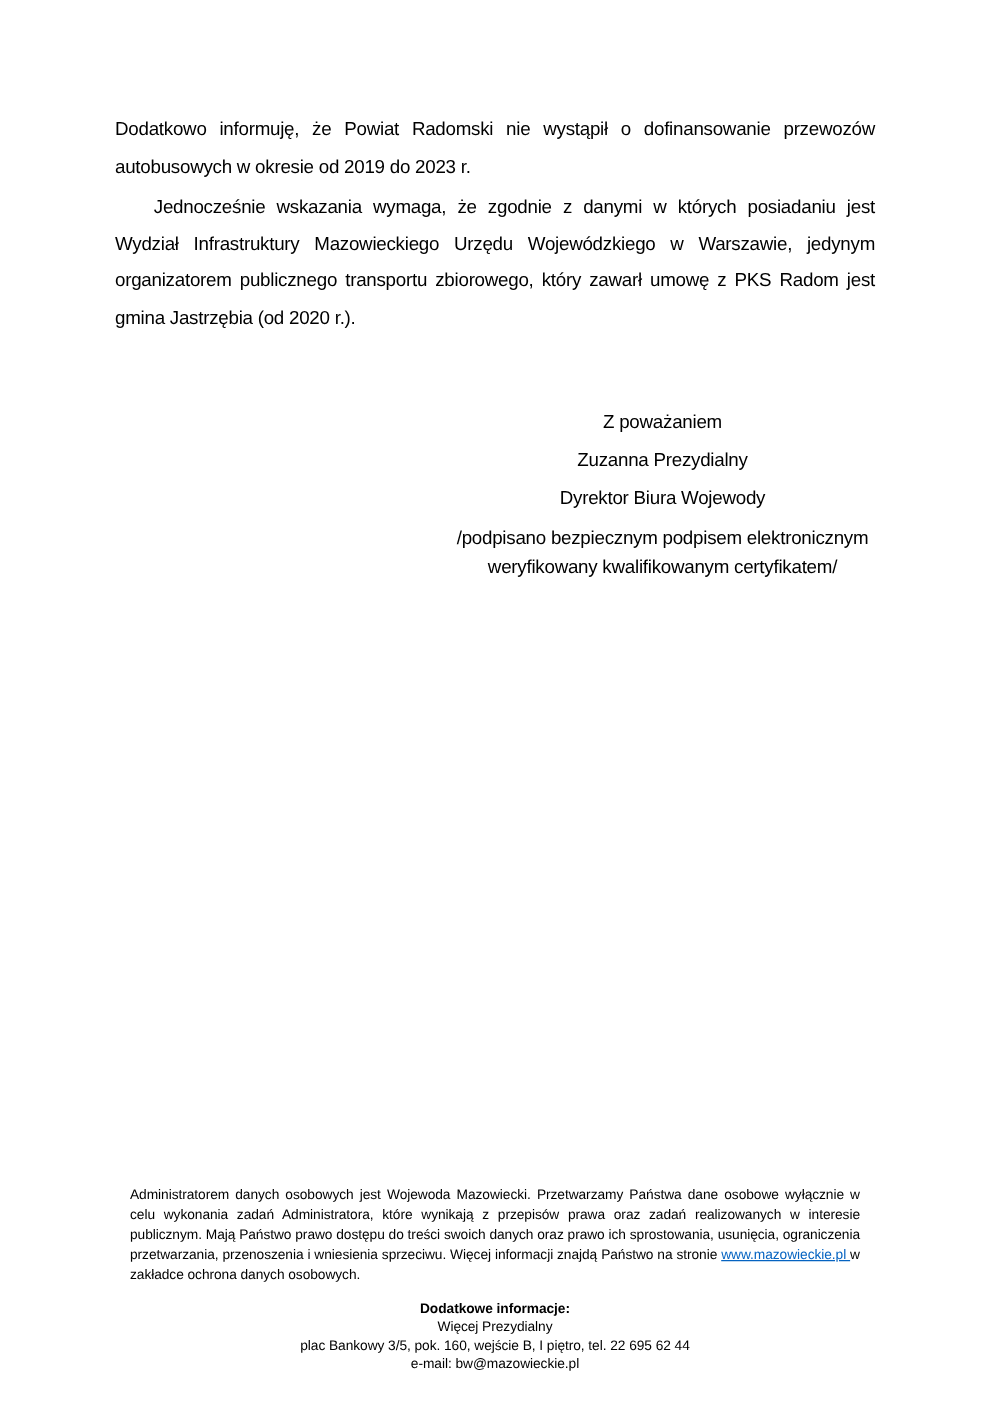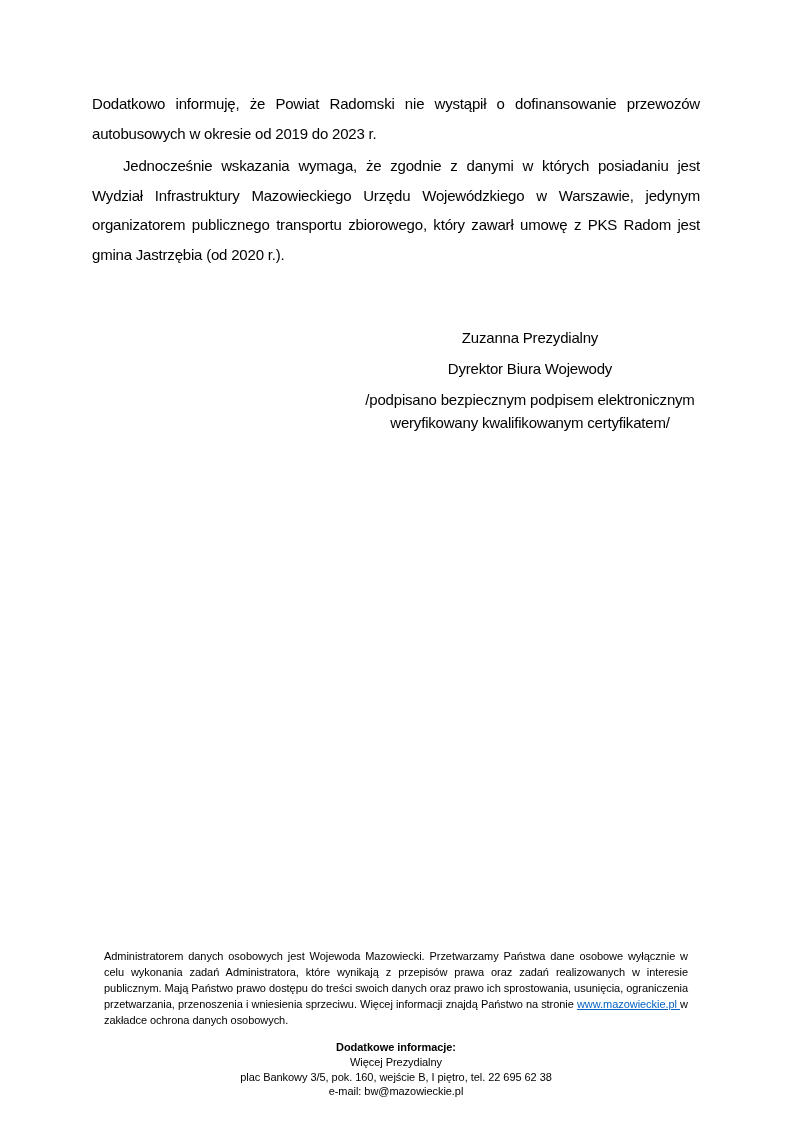--- a/index.html
+++ b/index.html
@@ -78,32 +78,33 @@
 <body>
 
 <div class="page">
 
   <div class="main-text">
     <p>Dodatkowo informuję, że Powiat Radomski nie wystąpił o dofinansowanie przewozów autobusowych w okresie od 2019 do 2023 r.</p>
     <p class="indented">Jednocześnie wskazania wymaga, że zgodnie z danymi w których posiadaniu jest Wydział Infrastruktury Mazowieckiego Urzędu Wojewódzkiego w Warszawie, jedynym organizatorem publicznego transportu zbiorowego, który zawarł umowę z PKS Radom jest gmina Jastrzębia (od 2020 r.).</p>
   </div>
 
   <div class="signature">
+    <div class="sig-line">Z poważaniem</div>
     <div class="sig-line">Zuzanna Prezydialny</div>
     <div class="sig-line">Dyrektor Biura Wojewody</div>
     <div class="esign-note">
       <div>/podpisano bezpiecznym podpisem elektronicznym</div>
       <div>weryfikowany kwalifikowanym certyfikatem/</div>
     </div>
   </div>
 
   <div class="page-footer">
     <p class="privacy-note"><span>Administratorem danych osobowych jest Wojewoda Mazowiecki. Przetwarzamy Państwa dane osobowe wyłącznie w celu wykonania zadań Administratora, które wynikają z przepisów prawa oraz zadań realizowanych w interesie publicznym. Mają Państwo prawo dostępu do treści swoich danych oraz prawo ich sprostowania, usunięcia, ograniczenia przetwarzania, przenoszenia i wniesienia sprzeciwu. Więcej informacji znajdą Państwo na stronie </span><a class="link">www.mazowieckie.pl </a><span>w zakładce ochrona danych osobowych.</span></p>
 
     <div class="contact-block">
       <div class="heading">Dodatkowe informacje:</div>
       <div>Więcej Prezydialny</div>
-      <div>plac Bankowy 3/5, pok. 160, wejście B, I piętro, tel. 22 695 62 38</div>
+      <div>plac Bankowy 3/5, pok. 160, wejście B, I piętro, tel. 22 695 62 44</div>
       <div>e-mail: bw@mazowieckie.pl</div>
     </div>
   </div>
 
 </div>
 
 </body></html>

